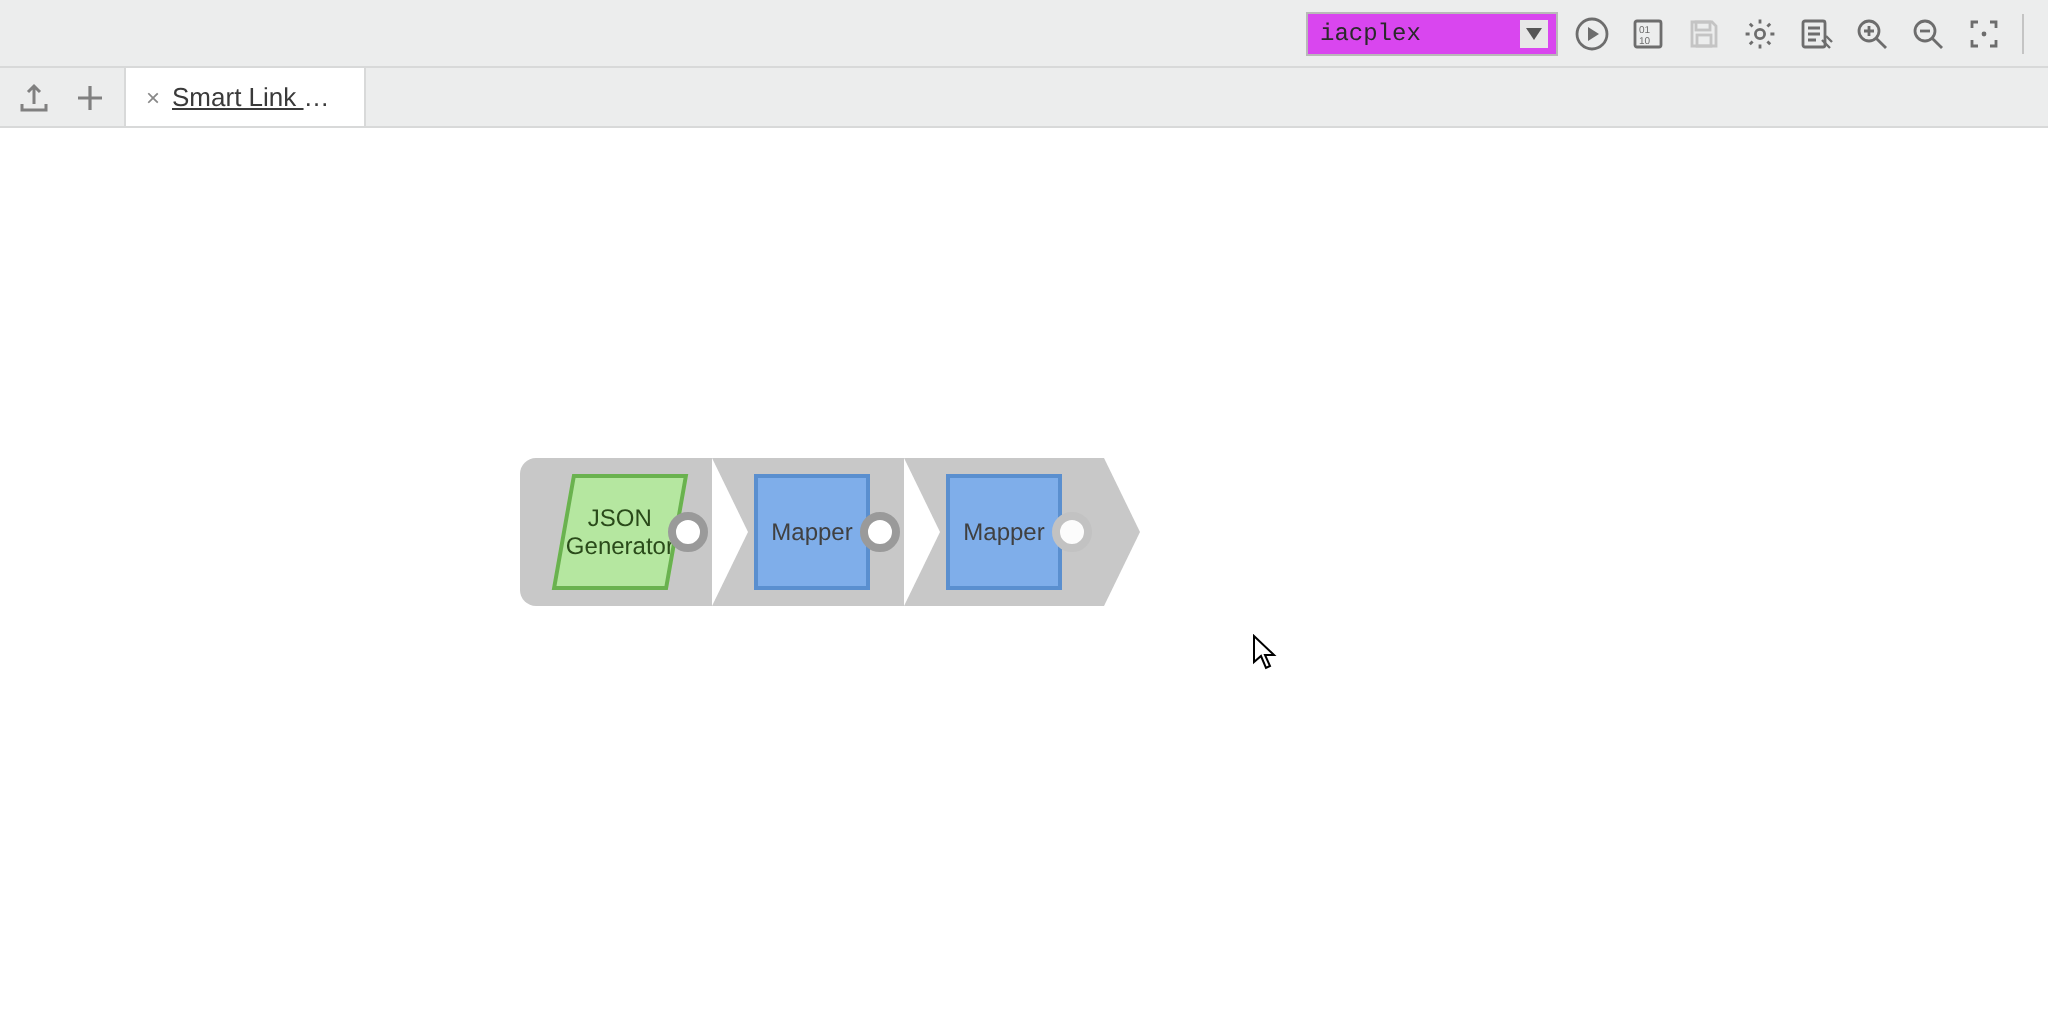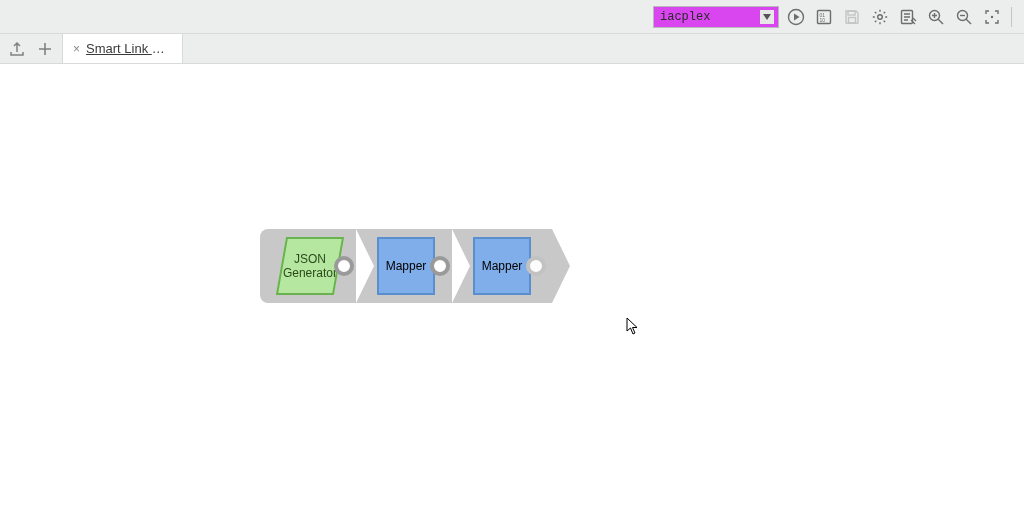--- a/index.html
+++ b/index.html
@@ -123,21 +123,21 @@
   }
   .seg:first-child::before { display:none; }
 
   .snap {
     width:58px;height:58px;
     border:2px solid #5a8fcf;
     background:#7faeea;
     display:flex;align-items:center;justify-content:center;
     text-align:center;
     font-size:12px;
-    color:#000000;
+    color:#404040;
     line-height:1.2;
     padding:2px;
     position:relative;
     z-index:2;
     cursor:pointer;
   }
   .snap.green {
     background:#b5e7a0;
     border-color:#6ab24f;
     color:#2a4a1a;

